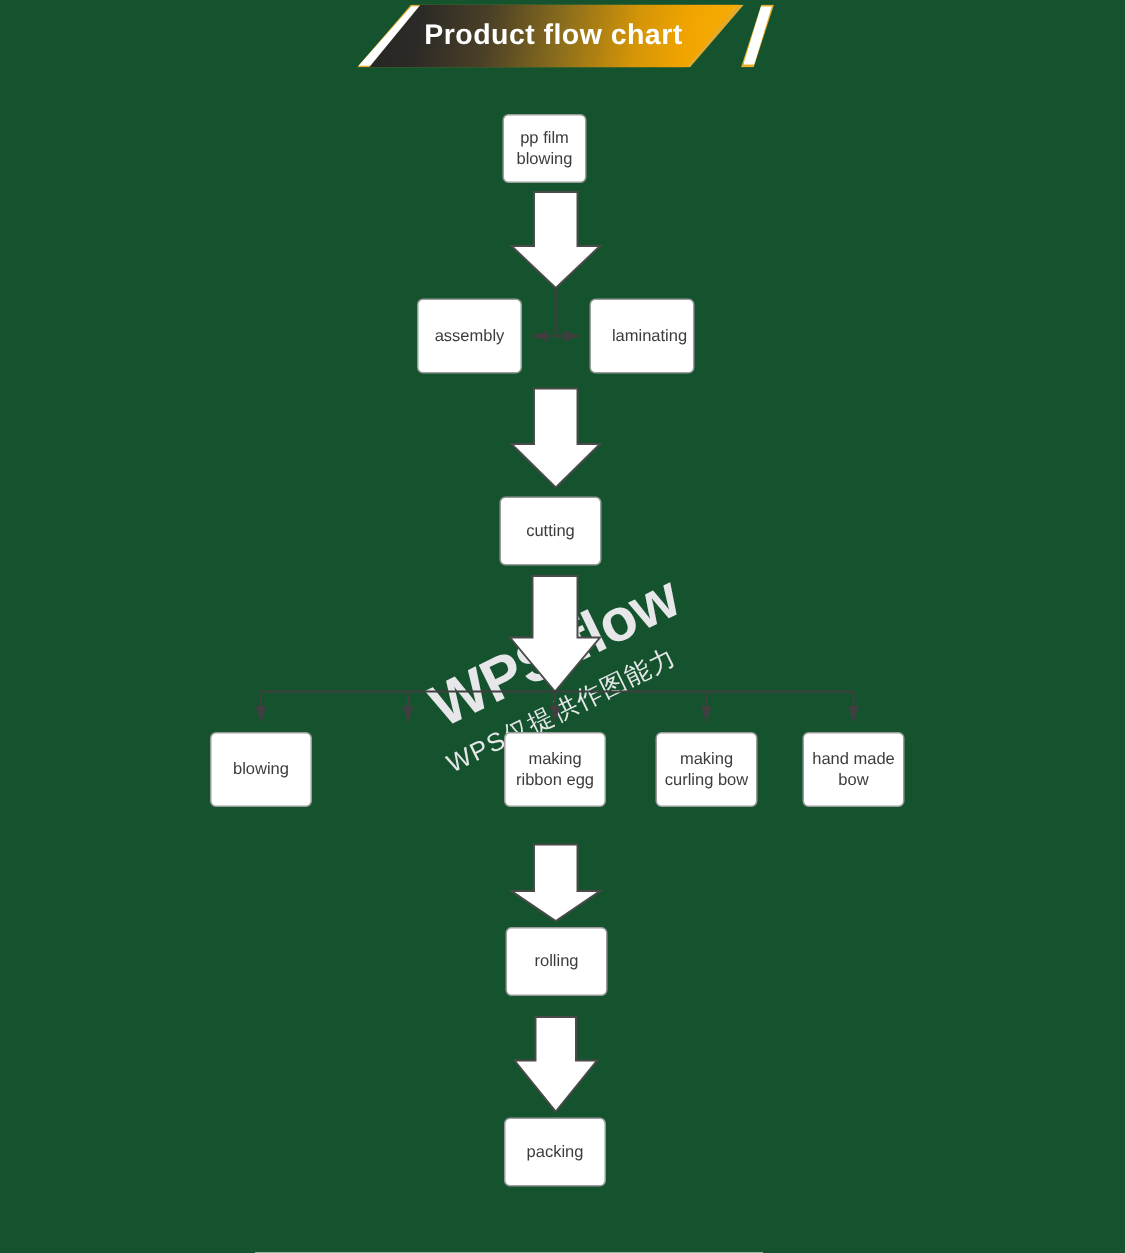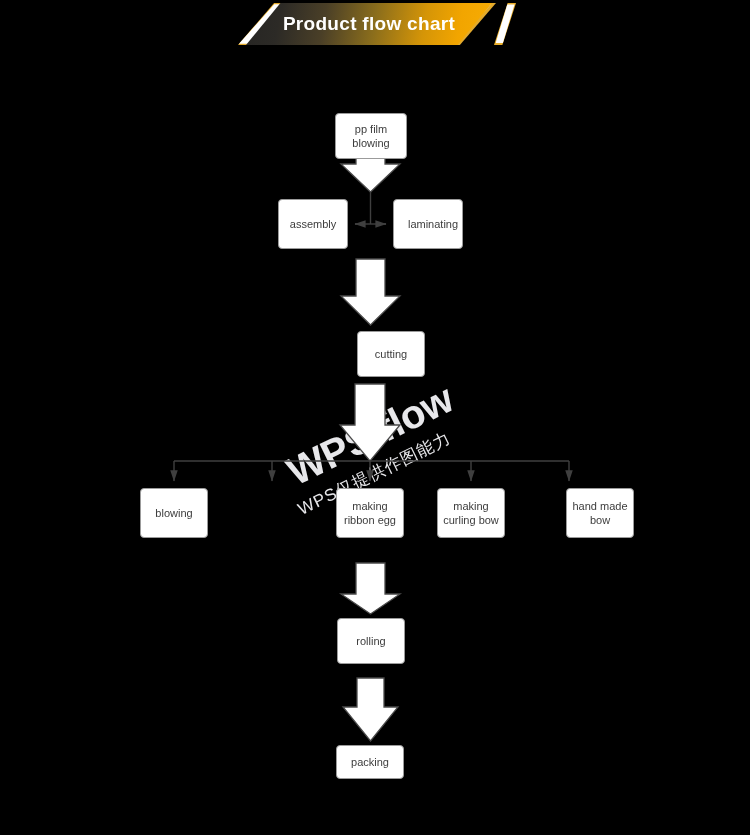--- a/index.html
+++ b/index.html
@@ -8,21 +8,21 @@
     padding: 0;
     background: #ffffff;
   }
   body {
     font-family: "Liberation Sans", sans-serif;
   }
   #page {
     position: relative;
     width: 750px;
     height: 835px;
-    background: #000000;
+    background: #14532d;
     overflow: hidden;
   }
 
   
   #banner-wrap {
     position: absolute;
     left: 236px;
     top: 3px;
     width: 280px;
     height: 42px;
@@ -216,34 +216,34 @@
 
     <g>
       <path d="M356,563 L385,563 L385,594 L400,594 L370.5,614 L341,594 L356,594 Z" fill="#ffffff" stroke="#4a4a4a" stroke-width="1.3" stroke-linejoin="miter"></path>
     </g>
 
     <g>
       <path d="M357,678 L384,678 L384,707 L398,707 L370.5,741 L343,707 L357,707 Z" fill="#ffffff" stroke="#4a4a4a" stroke-width="1.3" stroke-linejoin="miter"></path>
     </g>
   </svg>
 
-  <div class="node" style="left:335px; top:76px; width:72px; height:46px;margin-top:37px;">pp film blowing</div>
+  <div class="node" style="left:335px; top:76px; width:56px; height:46px;">pp film blowing</div>
 
   <div class="node" style="left:278px; top:199px; width:70px; height:50px;">assembly</div>
 
   <div class="node" style="left:393px; top:199px; width:70px; height:50px;padding-left:14px;">laminating</div>
 
-  <div class="node" style="left:333px; top:331px; width:68px; height:46px;margin-left:24px;">cutting</div>
+  <div class="node" style="left:333px; top:331px; width:68px; height:46px;">cutting</div>
 
   <div class="node" style="left:140px; top:488px; width:68px; height:50px;">blowing</div>
 
 
   <div class="node" style="left:336px; top:488px; width:68px; height:50px;">making ribbon egg</div>
 
   <div class="node" style="left:437px; top:488px; width:68px; height:50px;">making curling bow</div>
 
-  <div class="node" style="left:566px; top:488px; width:68px; height:50px;">hand made bow</div>
+  <div class="node" style="left:535px; top:488px; width:68px; height:50px;">hand made bow</div>
 
   <div class="node" style="left:337px; top:618px; width:68px; height:46px;">rolling</div>
 
-  <div class="node" style="left:336px; top:745px; width:68px; height:34px;">packing</div>
+  <div class="node" style="left:336px; top:745px; width:68px; height:46px;">packing</div>
 
 </div>
 
 </body></html>

